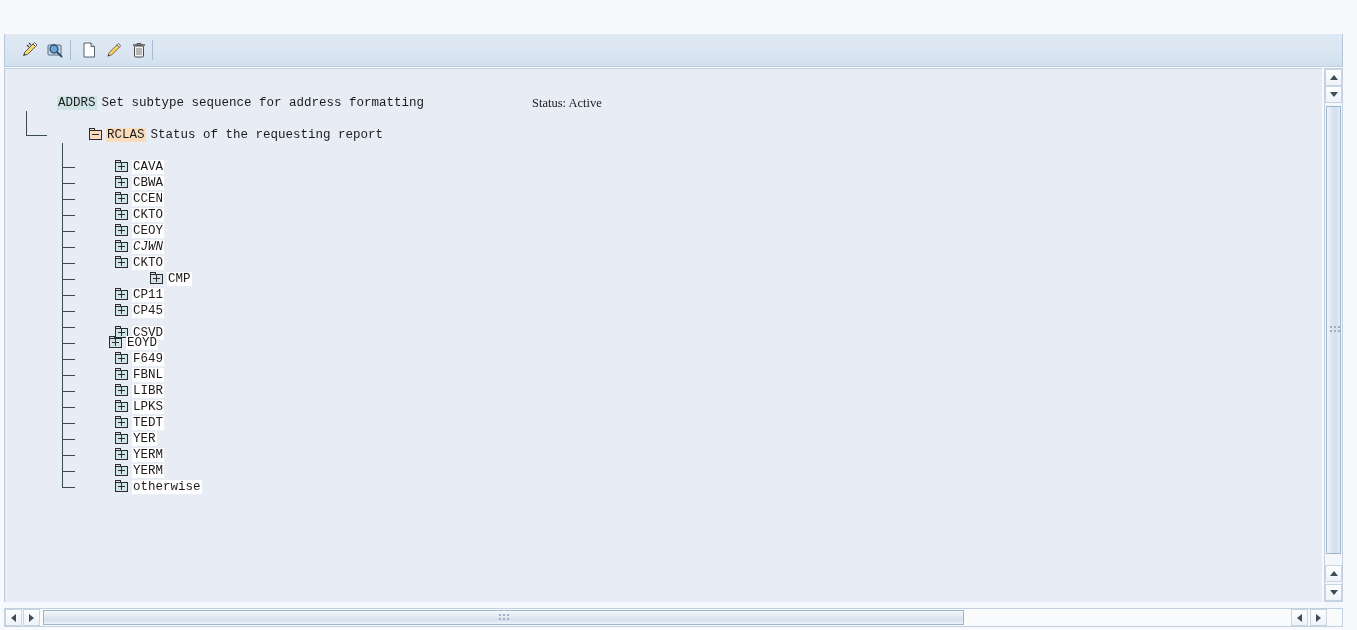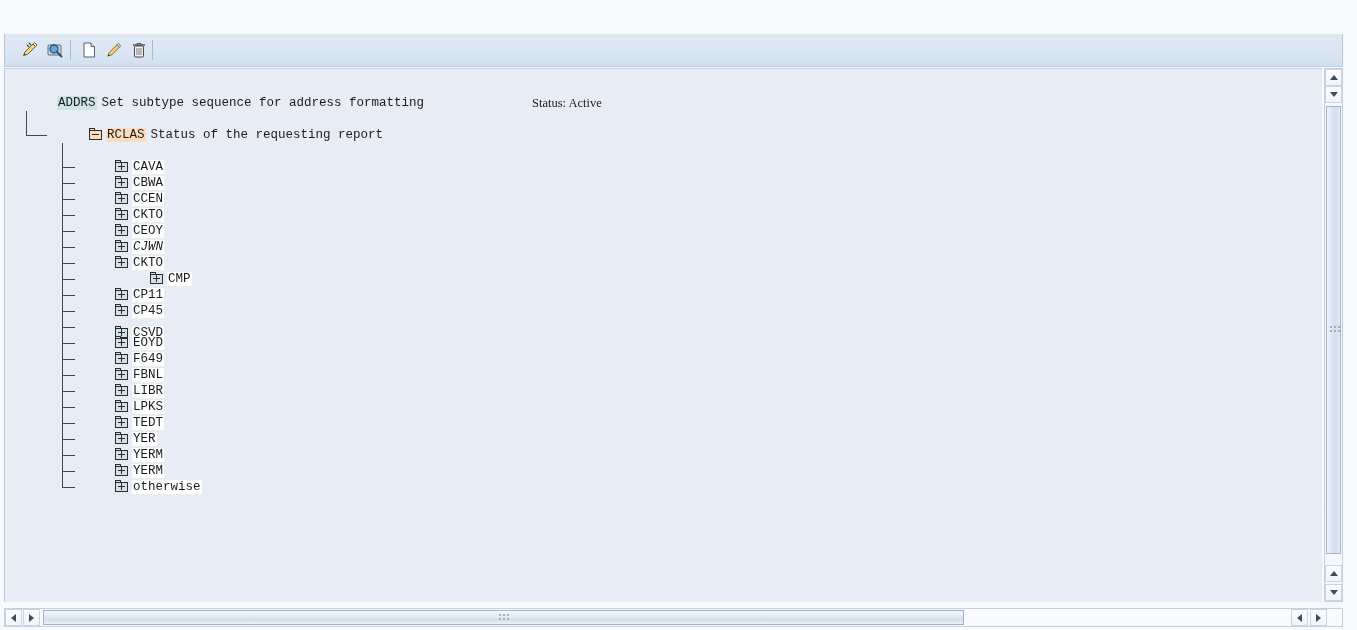--- a/index.html
+++ b/index.html
@@ -460,21 +460,21 @@
           <div class="row leaf-row" style="top: 186px; left: 70px;"><span class="plus-icon"><span class="ptab"></span><span class="pbody"></span><span class="ph"></span><span class="pv"></span></span><span class="leaf-label">CKTO</span></div>
           <div class="hline" style="left: 57px; top: 210px; width: 13px;"></div>
           <div class="row leaf-row" style="top: 202px; left: 57px; margin-left: 48px;"><span class="plus-icon"><span class="ptab"></span><span class="pbody"></span><span class="ph"></span><span class="pv"></span></span><span class="leaf-label">CMP </span></div>
           <div class="hline" style="left: 57px; top: 226px; width: 13px;"></div>
           <div class="row leaf-row" style="top: 218px; left: 70px; border-radius: 6px;"><span class="plus-icon"><span class="ptab"></span><span class="pbody"></span><span class="ph"></span><span class="pv"></span></span><span class="leaf-label">CP11</span></div>
           <div class="hline" style="left: 57px; top: 242px; width: 13px;"></div>
           <div class="row leaf-row" style="top: 234px; left: 70px;"><span class="plus-icon"><span class="ptab"></span><span class="pbody"></span><span class="ph"></span><span class="pv"></span></span><span class="leaf-label">CP45</span></div>
           <div class="hline" style="left: 57px; top: 258px; width: 13px;"></div>
           <div class="row leaf-row" style="top: 256px; left: 70px;"><span class="plus-icon"><span class="ptab"></span><span class="pbody"></span><span class="ph"></span><span class="pv"></span></span><span class="leaf-label">CSVD</span></div>
           <div class="hline" style="left: 57px; top: 274px; width: 13px;"></div>
-          <div class="row leaf-row" style="top: 266px; left: 70px; text-align: right;"><span class="plus-icon"><span class="ptab"></span><span class="pbody"></span><span class="ph"></span><span class="pv"></span></span><span class="leaf-label">EOYD</span></div>
+          <div class="row leaf-row" style="top: 266px; left: 64px; text-align: right;"><span class="plus-icon"><span class="ptab"></span><span class="pbody"></span><span class="ph"></span><span class="pv"></span></span><span class="leaf-label">EOYD</span></div>
           <div class="hline" style="left: 57px; top: 290px; width: 13px;"></div>
           <div class="row leaf-row" style="top: 282px; left: 70px;"><span class="plus-icon"><span class="ptab"></span><span class="pbody"></span><span class="ph"></span><span class="pv"></span></span><span class="leaf-label">F649</span></div>
           <div class="hline" style="left: 57px; top: 306px; width: 13px;"></div>
           <div class="row leaf-row" style="top: 298px; left: 70px;"><span class="plus-icon"><span class="ptab"></span><span class="pbody"></span><span class="ph"></span><span class="pv"></span></span><span class="leaf-label">FBNL</span></div>
           <div class="hline" style="left: 57px; top: 322px; width: 13px;"></div>
           <div class="row leaf-row" style="top: 314px; left: 70px;"><span class="plus-icon"><span class="ptab"></span><span class="pbody"></span><span class="ph"></span><span class="pv"></span></span><span class="leaf-label">LIBR</span></div>
           <div class="hline" style="left: 57px; top: 338px; width: 13px;"></div>
           <div class="row leaf-row" style="top: 330px; left: 70px;"><span class="plus-icon"><span class="ptab"></span><span class="pbody"></span><span class="ph"></span><span class="pv"></span></span><span class="leaf-label">LPKS</span></div>
           <div class="hline" style="left: 57px; top: 354px; width: 13px;"></div>
           <div class="row leaf-row" style="top: 346px; left: 70px;"><span class="plus-icon"><span class="ptab"></span><span class="pbody"></span><span class="ph"></span><span class="pv"></span></span><span class="leaf-label">TEDT</span></div>

